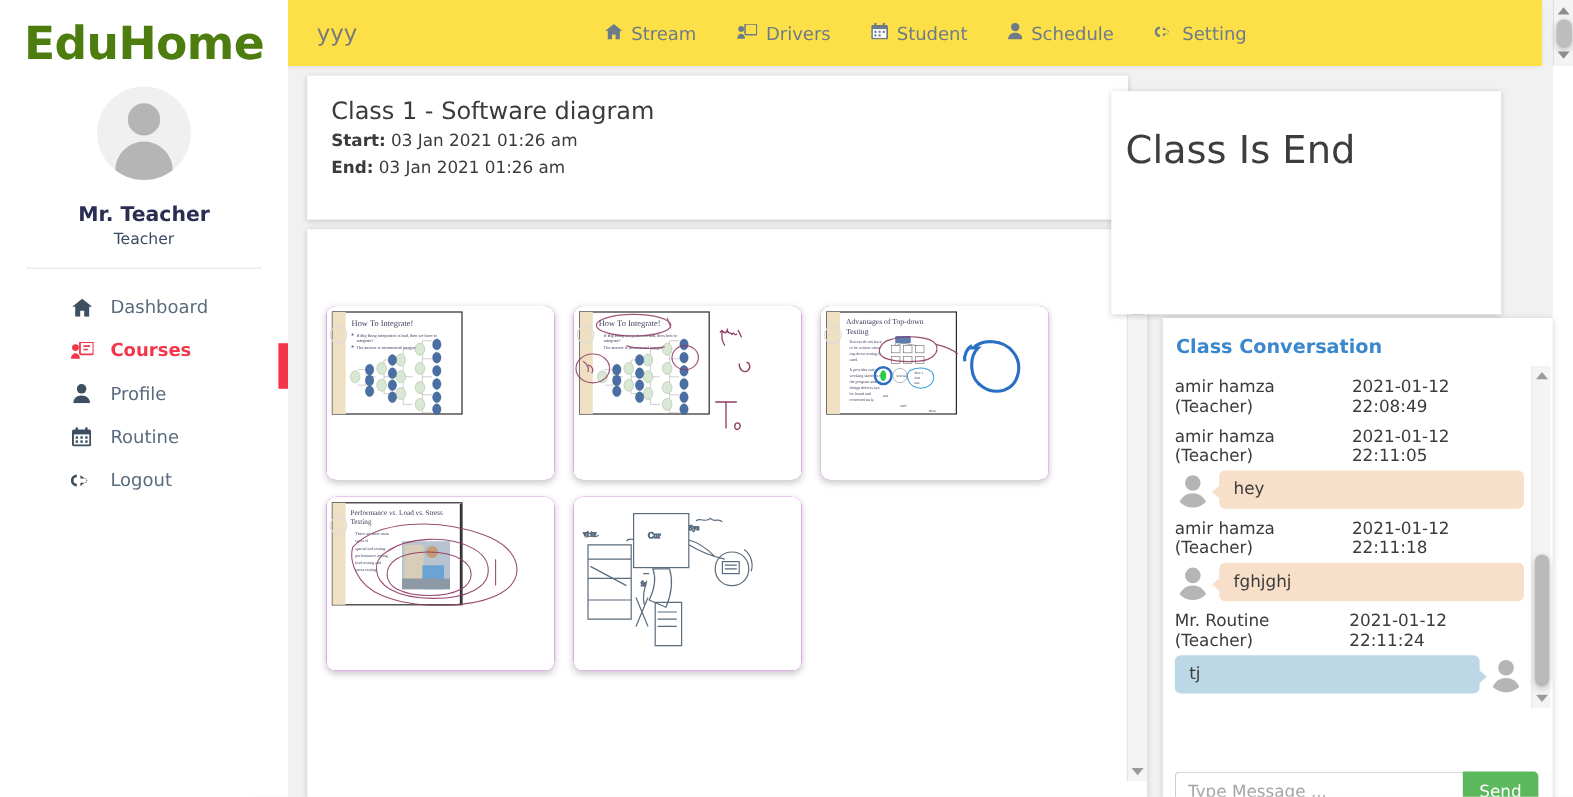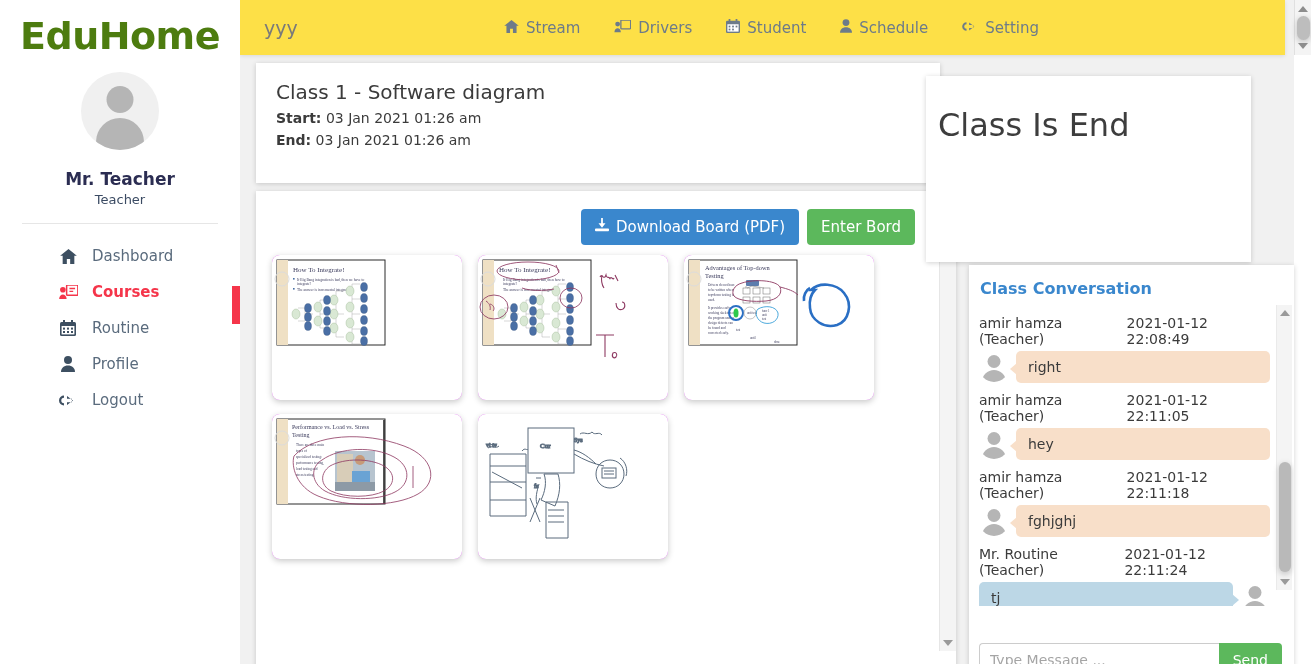--- a/index.html
+++ b/index.html
@@ -257,20 +257,29 @@
       <div class="nav-item active">
         <span class="ic">
           <svg width="19" height="15" viewBox="0 0 20 16">
               <rect x="8" y="0" width="12" height="11" rx="1" fill="none" stroke="currentColor" stroke-width="1.6"></rect>
               <path fill="currentColor" d="M11 3h6v1.4h-6zM11 6h4v1.4h-4z"></path>
               <circle cx="4" cy="5" r="3" fill="currentColor"></circle>
               <path fill="currentColor" d="M0 15c0-3 2-5 4-5s4 2 4 5z"></path>
             </svg>
         </span>
         <span>Courses</span>
+      </div>
+      <div class="nav-item">
+        <span class="ic">
+          <svg width="14" height="16" viewBox="0 0 14 16">
+              <circle cx="7" cy="4" r="4" fill="currentColor"></circle>
+              <path fill="currentColor" d="M0 16c0-4 3-6.5 7-6.5S14 12 14 16z"></path>
+            </svg>
+        </span>
+        <span>Profile</span>
       </div>
       <div class="nav-item">
         <span class="ic">
           <svg width="16" height="16" viewBox="0 0 16 16">
               <rect x="0" y="2" width="16" height="14" rx="1.5" fill="currentColor"></rect>
               <rect x="1.6" y="6" width="12.8" height="8.4" fill="#fff"></rect>
               <rect x="3" y="0" width="2" height="4" fill="currentColor"></rect>
               <rect x="11" y="0" width="2" height="4" fill="currentColor"></rect>
               <g fill="currentColor">
                 <rect x="3" y="7.6" width="2" height="2"></rect>
@@ -279,29 +288,20 @@
                 <rect x="3" y="11" width="2" height="2"></rect>
                 <rect x="7" y="11" width="2" height="2"></rect>
                 <rect x="11" y="11" width="2" height="2"></rect>
               </g>
             </svg>
         </span>
         <span>Routine</span>
       </div>
       <div class="nav-item">
         <span class="ic">
-          <svg width="14" height="16" viewBox="0 0 14 16">
-              <circle cx="7" cy="4" r="4" fill="currentColor"></circle>
-              <path fill="currentColor" d="M0 16c0-4 3-6.5 7-6.5S14 12 14 16z"></path>
-            </svg>
-        </span>
-        <span>Profile</span>
-      </div>
-      <div class="nav-item">
-        <span class="ic">
           <svg width="18" height="15" viewBox="0 0 18 15">
               <path fill="currentColor" d="M0 7.5A5 5 0 0 1 5 2.5v2.3a2.7 2.7 0 1 0 0 5.4v2.3A5 5 0 0 1 0 7.5z"></path>
               <path fill="currentColor" d="M8 3v2.8h5v3.4H8V12l6-4.5z"></path>
             </svg>
         </span>
         <span>Logout</span>
       </div>
     </nav>
   </aside>
 
@@ -385,34 +385,20 @@
       </div>
       <div class="info-line">
         <b>End:</b>
         <span>03 Jan 2021 01:26 am</span>
       </div>
     </section>
 
     <section class="card board-card">
       <div class="board-inner">
 
-        <div class="board-btns">
-          <button class="btn btn-blue">
-            <span>
-              <svg width="14" height="14" viewBox="0 0 16 16">
-                  <path fill="#fff" d="M7 0h2v6h3l-4 5-4-5h3z"></path>
-                  <rect x="0" y="12" width="16" height="3" rx="1" fill="#fff"></rect>
-                </svg>
-            </span>
-            <span>Download Board (PDF)</span>
-          </button>
-          <button class="btn btn-green">
-            <span>Enter Bord</span>
-          </button>
-        </div>
 
         <div class="thumbs">
 
           <div class="thumb">
             <svg width="190" height="145" viewBox="0 0 190 145">
               <rect width="190" height="145" fill="#fff"></rect>
               <rect x="5" y="5" width="108" height="85" fill="#ffffff" stroke="#2a2a2a" stroke-width="1"></rect>
               <rect x="5" y="5" width="11" height="85" fill="#efe0c4"></rect>
               <circle cx="10" cy="24" r="7" fill="none" stroke="#dcdcdc" stroke-width="1"></circle>
               <text x="21" y="17" font-family="Liberation Serif, serif" font-size="7" fill="#3b3b5c">How To Integrate!</text>
@@ -653,27 +639,20 @@
     <section class="card chat-card">
       <div class="chat-title">Class Conversation</div>
 
       <div class="chat-scroll-area">
 
         <div>
           <div class="msg-head">
             <span>amir hamza (Teacher)</span>
             <span>2021-01-12 22:08:49</span>
           </div>
-          <div class="msg-row">
-            <div class="av-sm">
-                <div class="h"></div>
-                <div class="b"></div>
-              </div>
-            <div class="bubble them">right</div>
-          </div>
         </div>
 
         <div>
           <div class="msg-head">
             <span>amir hamza (Teacher)</span>
             <span>2021-01-12 22:11:05</span>
           </div>
           <div class="msg-row">
             <div class="av-sm">
                 <div class="h"></div>

